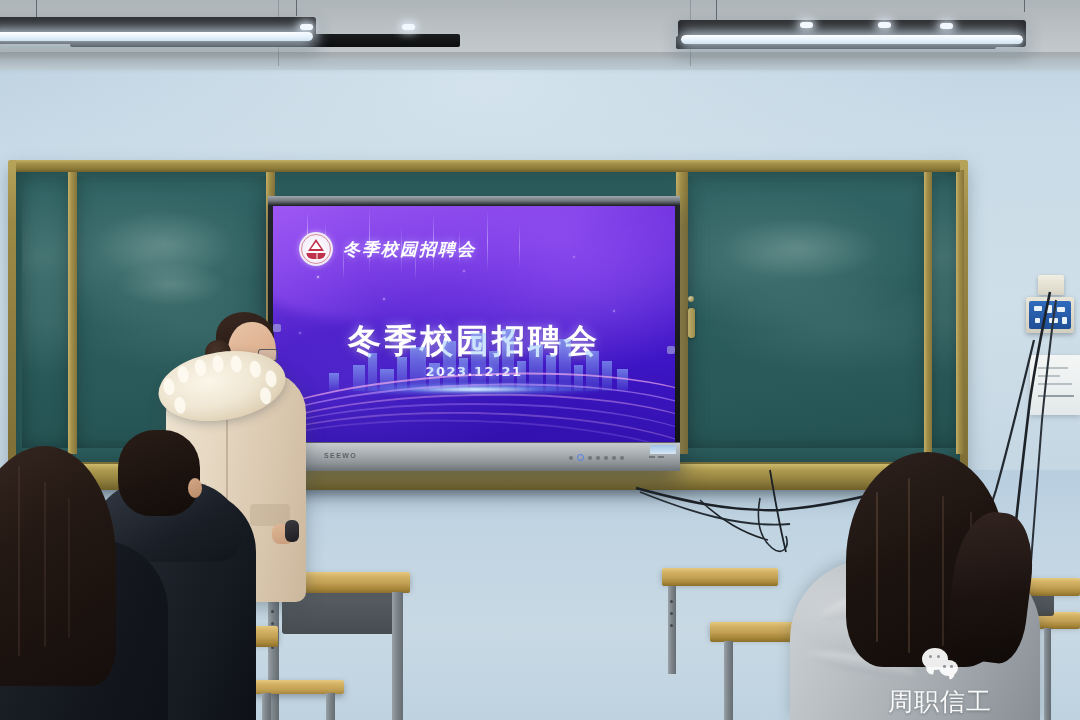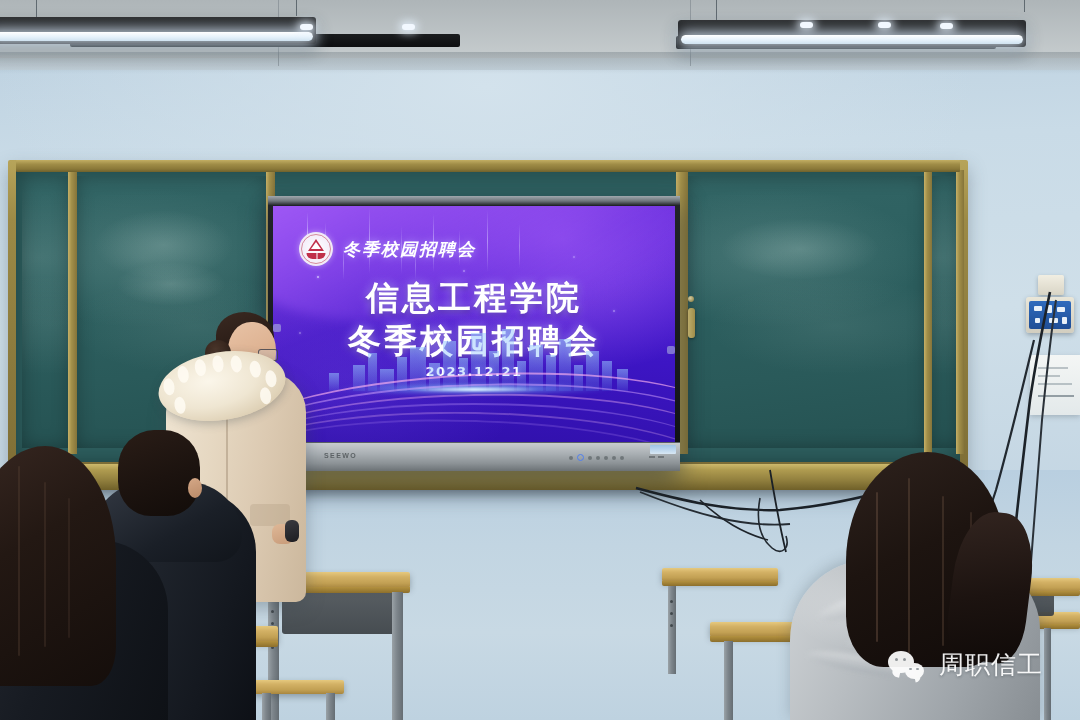--- a/index.html
+++ b/index.html
@@ -391,22 +391,23 @@
   }
   .stu3-hair2{
     position:absolute;left:952px;top:512px;width:78px;height:150px;
     border-radius:46% 42% 30% 28%;
     background:linear-gradient(165deg,#332520 0%,#1c1310 55%,#0f0a08 100%);
     transform:rotate(7deg);
   }
 
   
   .watermark{
-    position:absolute;left:888px;top:648px;display:flex;align-items:center;gap:15px;
+    position:absolute;left:888px;top:648px;display:flex;align-items:center;gap:9px;
     opacity:.93;
+    flex-direction:column;
   }
   .wechat-icon{position:relative;width:36px;height:28px;}
   .wechat-big{
     position:absolute;left:0;top:0;width:26px;height:22px;border-radius:50%;
     background:#ffffff;
   }
   .wechat-big::after{
     content:"";position:absolute;left:4px;bottom:-4px;width:8px;height:8px;
     background:#ffffff;border-radius:0 0 0 6px;transform:rotate(12deg);
   }
@@ -522,21 +523,20 @@
 
         <div class="slide-logo">
           <div class="slide-logo-ring"></div>
           <div class="slide-logo-tri"></div>
           <div class="slide-logo-tri2"></div>
           <div class="slide-logo-book"></div>
         </div>
 
         <div class="slide-school">冬季校园招聘会</div>
 
-        <div class="slide-title1">信息工程学院</div>
         <div class="slide-title2">冬季校园招聘会</div>
         <div class="slide-date">2023.12.21</div>
 
         <div class="city">
           <div class="bldg" style="left:80px;width:12px;height:26px;"></div>
           <div class="bldg" style="left:95px;width:9px;height:38px;"></div>
           <div class="bldg" style="left:107px;width:14px;height:22px;"></div>
           <div class="bldg" style="left:124px;width:10px;height:34px;"></div>
           <div class="bldg" style="left:137px;width:16px;height:44px;"></div>
           <div class="bldg" style="left:156px;width:11px;height:28px;"></div>

